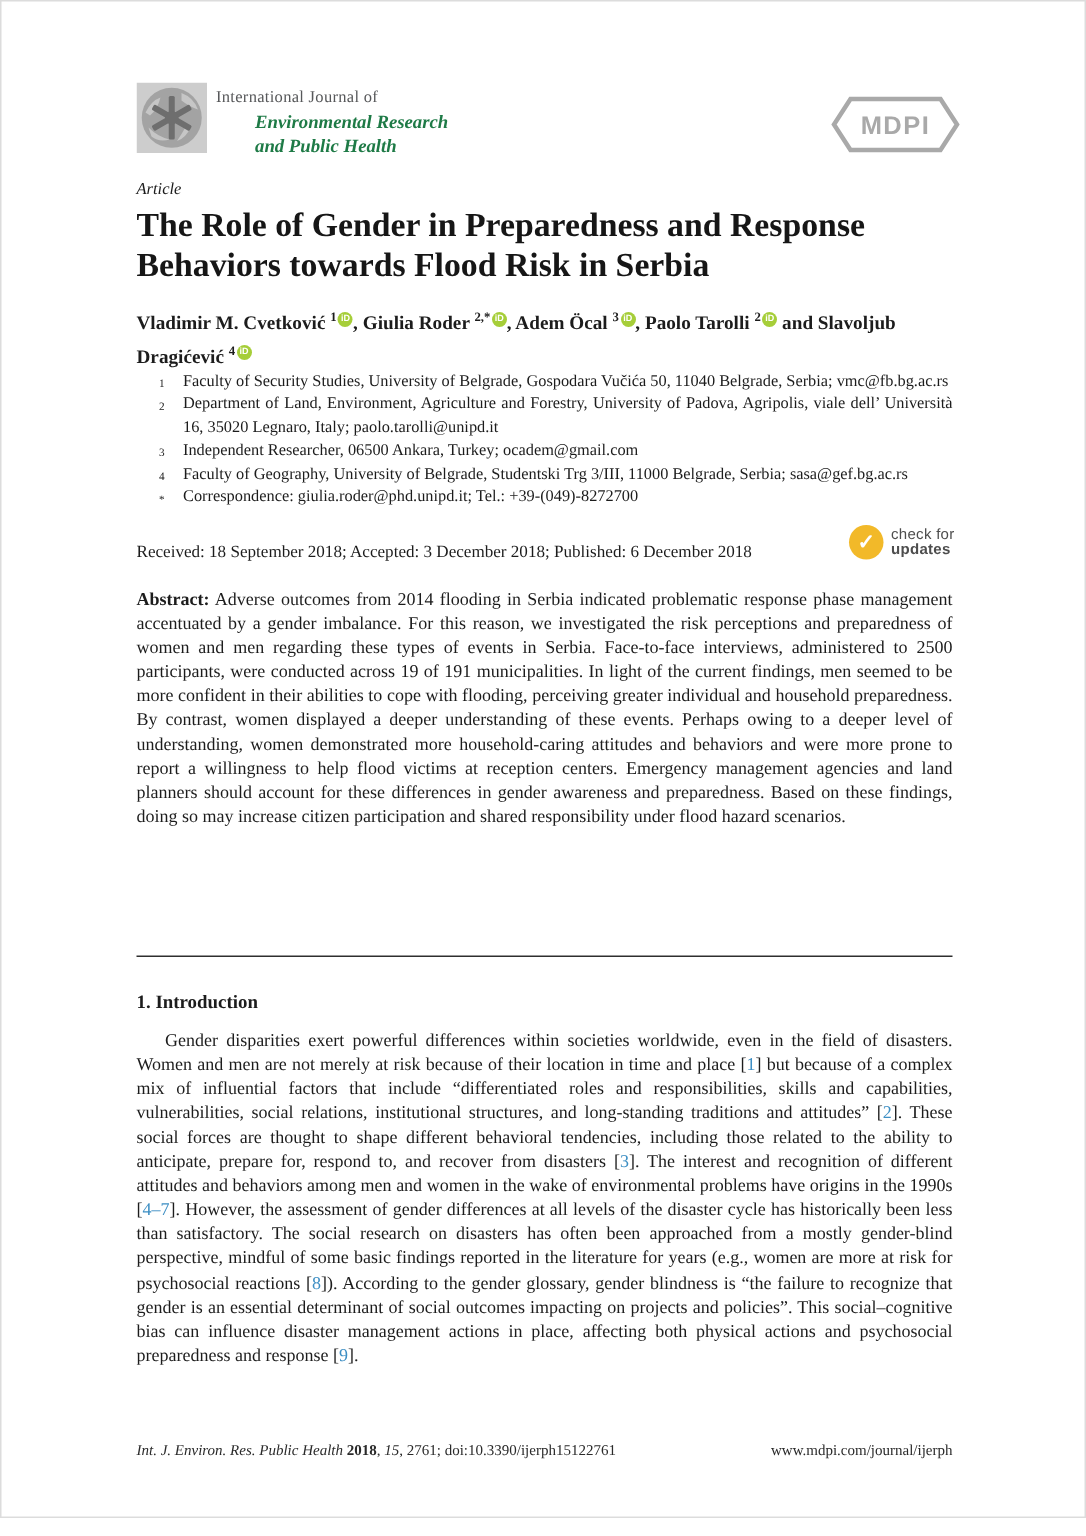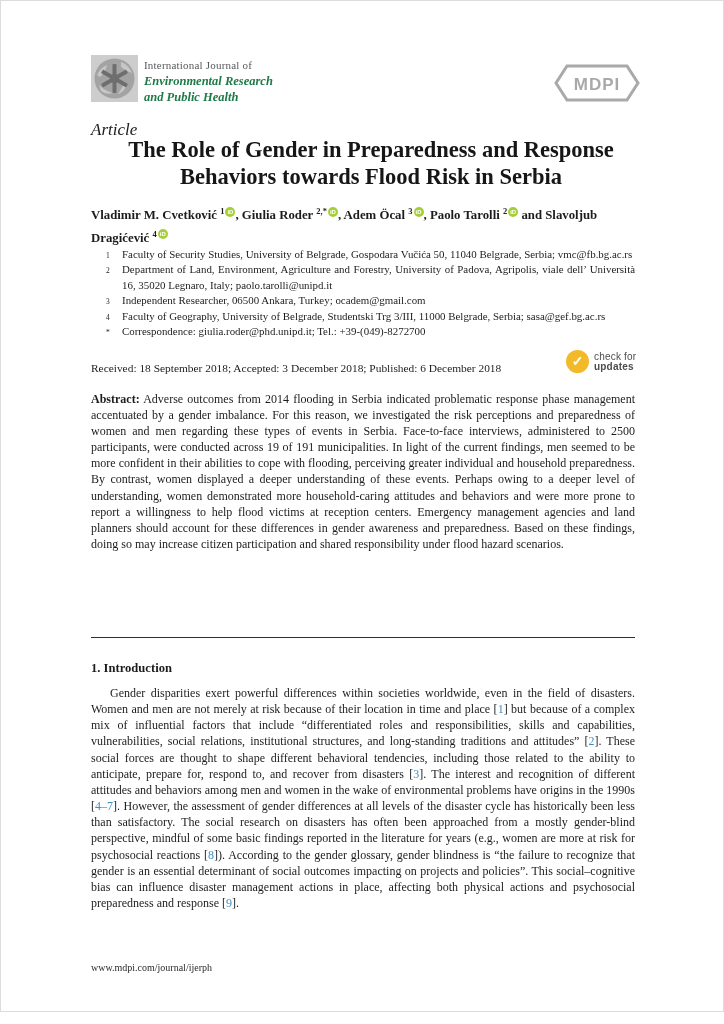--- a/index.html
+++ b/index.html
@@ -8,26 +8,26 @@
     position:relative; width:724px; height:1012px; background:#ffffff;
     border:1px solid #dcdcdc; overflow:hidden;
     font-family:"Liberation Serif", serif; color:#1c1c1c;
   }
   .abs { position:absolute; }
 
   
   .logo-globe { left:90px; top:54px; width:47px; height:47px; }
   .journal-name { left:143px; top:58px; line-height:13px; }
   .jn1 { font-size:11px; color:#57585a; letter-spacing:0.2px; }
-  .jn2 { font-size:12.5px; font-weight:bold; font-style:italic; color:#1e7a46; line-height:14px; margin-top:2px; }
+  .jn2 { font-size:12.5px; font-weight:bold; font-style:italic; color:#1e7a46; line-height:14px; margin-top:2px;margin-left:26px; }
   .mdpi-logo { left:552px; top:62px; }
 
   
-  .article-type { left:90px; top:119px; font-size:17px; font-style:italic; }
-  .title { left:90px; top:136px; width:560px; font-size:22.5px; line-height:26.5px; font-weight:bold; color:#161616;text-align:center; }
+  .article-type { left:90px; top:119px; font-size:11px; font-style:italic; }
+  .title { left:90px; top:136px; width:560px; font-size:22.5px; line-height:26.5px; font-weight:bold; color:#161616; }
   .authors { left:90px; top:201px; width:544px; font-size:12.8px; font-weight:bold; line-height:18px; }
   .authors sup { font-size:8.5px; vertical-align:super; }
   .orcid {
     display:inline-block; width:10px; height:10px; border-radius:50%;
     background:#a6ce39; color:#ffffff; font-size:6px; line-height:10px; text-align:center;
     font-family:"Liberation Sans", sans-serif; font-weight:bold; vertical-align:super; margin-left:1px;
   }
 
   
   .affiliations { left:90px; top:246px; width:544px; font-size:10.9px; line-height:15.4px; }
@@ -141,16 +141,19 @@
     <span class="bold">Abstract:</span><span> Adverse outcomes from 2014 flooding in Serbia indicated problematic response phase management accentuated by a gender imbalance. For this reason, we investigated the risk perceptions and preparedness of women and men regarding these types of events in Serbia. Face-to-face interviews, administered to 2500 participants, were conducted across 19 of 191 municipalities. In light of the current findings, men seemed to be more confident in their abilities to cope with flooding, perceiving greater individual and household preparedness. By contrast, women displayed a deeper understanding of these events. Perhaps owing to a deeper level of understanding, women demonstrated more household-caring attitudes and behaviors and were more prone to report a willingness to help flood victims at reception centers. Emergency management agencies and land planners should account for these differences in gender awareness and preparedness. Based on these findings, doing so may increase citizen participation and shared responsibility under flood hazard scenarios.</span>
   </div>
 
 
   <div class="abs divider"></div>
 
   <div class="abs intro-heading">1. Introduction</div>
   <div class="abs intro-para"><span>Gender disparities exert powerful differences within societies worldwide, even in the field of disasters. Women and men are not merely at risk because of their location in time and place [</span><span class="cite">1</span><span>] but because of a complex mix of influential factors that include “differentiated roles and responsibilities, skills and capabilities, vulnerabilities, social relations, institutional structures, and long-standing traditions and attitudes” [</span><span class="cite">2</span><span>]. These social forces are thought to shape different behavioral tendencies, including those related to the ability to anticipate, prepare for, respond to, and recover from disasters [</span><span class="cite">3</span><span>]. The interest and recognition of different attitudes and behaviors among men and women in the wake of environmental problems have origins in the 1990s [</span><span class="cite">4–7</span><span>]. However, the assessment of gender differences at all levels of the disaster cycle has historically been less than satisfactory. The social research on disasters has often been approached from a mostly gender-blind perspective, mindful of some basic findings reported in the literature for years (e.g., women are more at risk for psychosocial reactions [</span><span class="cite">8</span><span>]). According to the gender glossary, gender blindness is “the failure to recognize that gender is an essential determinant of social outcomes impacting on projects and policies”. This social–cognitive bias can influence disaster management actions in place, affecting both physical actions and psychosocial preparedness and response [</span><span class="cite">9</span><span>].</span></div>
 
   <div class="abs footer">
+    <div>
+      <span class="ital">Int. J. Environ. Res. Public Health</span><span class="bold"> 2018</span><span>, </span><span class="ital">15</span><span>, 2761; doi:10.3390/ijerph15122761</span>
+    </div>
     <div>www.mdpi.com/journal/ijerph</div>
   </div>
 
 </div>
 
 </body></html>

